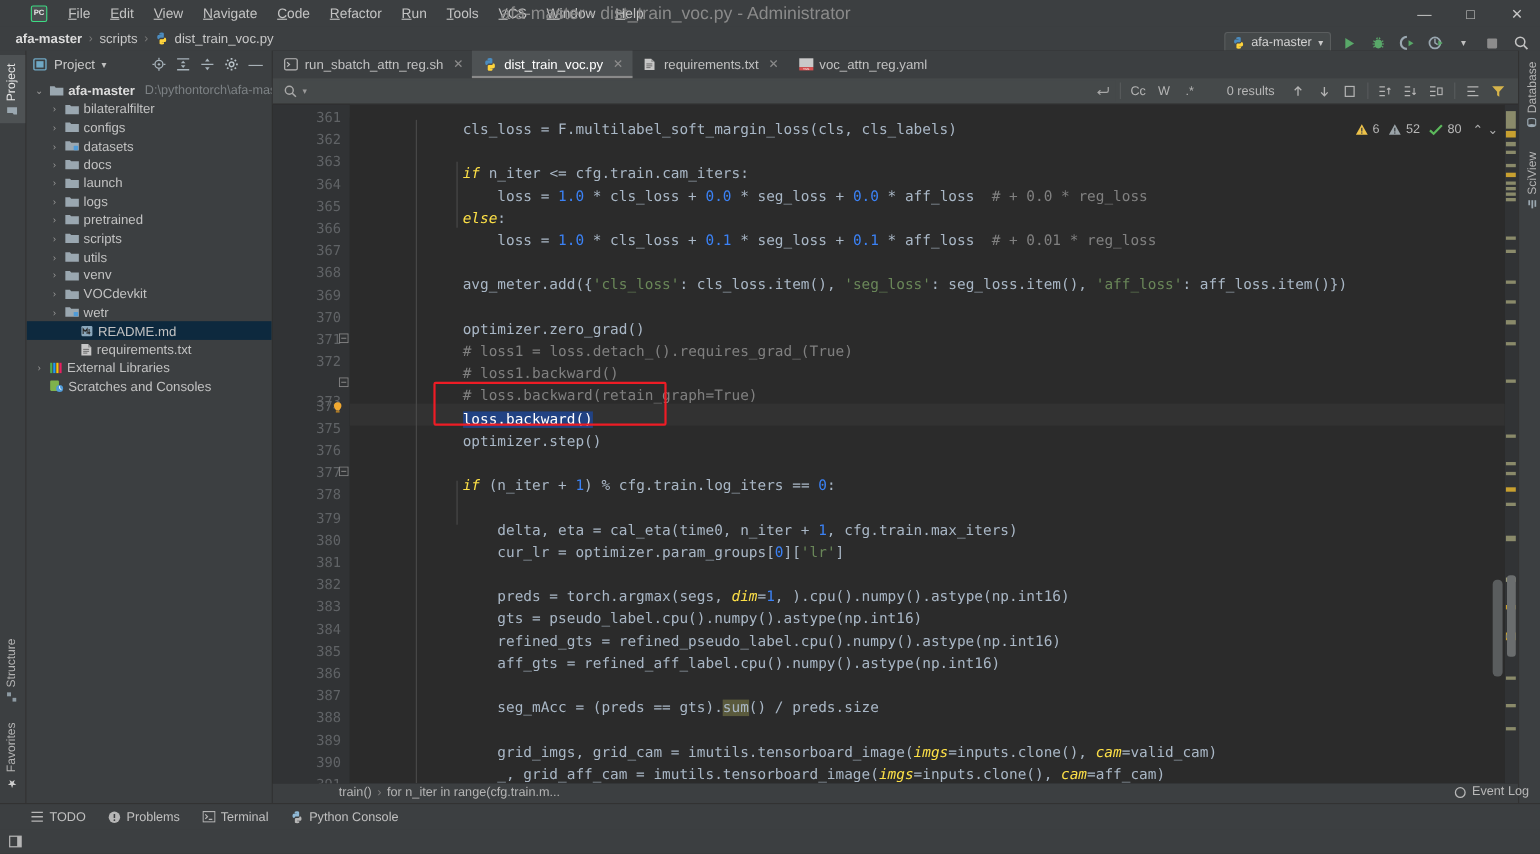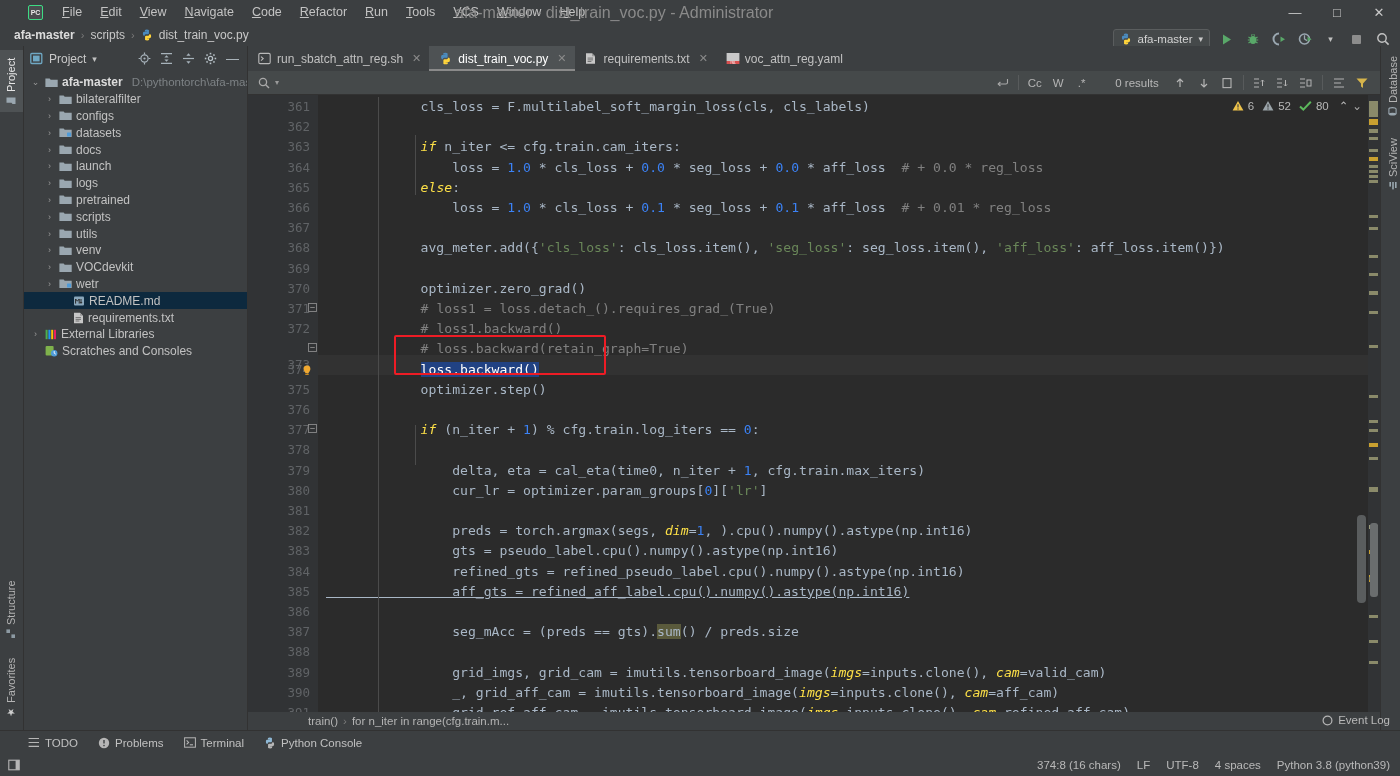--- a/index.html
+++ b/index.html
@@ -72,21 +72,21 @@
   .findinput .ph { color:#8d8d8d;}
   .fbtn { width:24px; height:19px; display:flex; align-items:center; justify-content:center; color:#b4b4b4; font-size:11.5px;}
   .sep-v { width:1px; height:15px; background:#585b5c; margin:0 4px;}
   .results { color:#b8b8b8; font-size:11.5px; margin:0 10px 0 22px; white-space:nowrap;}
 
   
   .editorwrap { flex:1; position:relative; display:flex; background:#2b2b2b; overflow:hidden;}
   .gutter { width:70px; flex:none; background:#313335; position:relative; }
   .lnum { position:absolute; right:8px; color:#606366; font-size:12.5px; font-family:"DejaVu Sans Mono", monospace; }
   .foldmark { position:absolute; left:60px; color:#8a8a8a; font-size:9px;}
-  .codearea { flex:1; position:relative; overflow:hidden; background:#2b2b2b;}
+  .codearea { flex:1; position:relative; overflow:hidden; background:#2b2b2b;margin-top:12px;}
   .cl { position:absolute; left:8px; white-space:pre; font-family:"DejaVu Sans Mono", monospace; font-size:13.1px; color:#a9b7c6;
         letter-spacing:0px;}
   .k  { color:#fde047;font-style:italic; }
   .n  { color:#3b82f6; }
   .s  { color:#6a8759; }
   .c  { color:#808080; }
   .hl-line { position:absolute; left:0; right:0; height:20.2px; background:#323232;}
   .sel-txt { background:#214283; color:#ffffff; }
   .sum-hl { background:#5a5a3c; }
 
@@ -649,21 +649,21 @@
               <div class="cl" style="top: 286.8px;">            optimizer.step()</div>
               <div class="cl" style="top: 307px;"></div>
               <div class="cl" style="top: 327.2px;">            <span class="k">if</span> (n_iter + <span class="n">1</span>) % cfg.train.log_iters == <span class="n">0</span>:</div>
               <div class="cl" style="top: 347.4px;"></div>
               <div class="cl" style="top: 367.6px;">                delta, eta = cal_eta(time0, n_iter + <span class="n">1</span>, cfg.train.max_iters)</div>
               <div class="cl" style="top: 387.8px;">                cur_lr = optimizer.param_groups[<span class="n">0</span>][<span class="s">'lr'</span>]</div>
               <div class="cl" style="top: 408px;"></div>
               <div class="cl" style="top: 428.2px;">                preds = torch.argmax(segs, <span class="k">dim</span>=<span class="n">1</span>, ).cpu().numpy().astype(np.int16)</div>
               <div class="cl" style="top: 448.4px;">                gts = pseudo_label.cpu().numpy().astype(np.int16)</div>
               <div class="cl" style="top: 468.6px;">                refined_gts = refined_pseudo_label.cpu().numpy().astype(np.int16)</div>
-              <div class="cl" style="top: 488.8px; text-decoration: underline;">                aff_gts = refined_aff_label.cpu().numpy().astype(np.int16)</div>
+              <div class="cl" style="top: 488.8px;">                aff_gts = refined_aff_label.cpu().numpy().astype(np.int16)</div>
               <div class="cl" style="top: 509px;"></div>
               <div class="cl" style="top: 529.2px;">                seg_mAcc = (preds == gts).<span class="sum-hl">sum</span>() / preds.size</div>
               <div class="cl" style="top: 549.4px;"></div>
               <div class="cl" style="top: 569.6px;">                grid_imgs, grid_cam = imutils.tensorboard_image(<span class="k">imgs</span>=inputs.clone(), <span class="k">cam</span>=valid_cam)</div>
               <div class="cl" style="top: 589.8px;">                _, grid_aff_cam = imutils.tensorboard_image(<span class="k">imgs</span>=inputs.clone(), <span class="k">cam</span>=aff_cam)</div>
               <div class="cl" style="top: 610px;">                grid_ref_aff_cam = imutils.tensorboard_image(<span class="k">imgs</span>=inputs.clone(), <span class="k">cam</span>=refined_aff_cam)</div>
             </div>
 
           <div class="annot" style="left:76px; top:240px; width:212px; height:40px;"></div>
           <div class="inspect">
@@ -810,21 +810,14 @@
     </div>
   </div>
 
   <div class="statusbar">
     <span style="position:absolute;left:8px;">
       <svg width="12" height="12" viewBox="0 0 12 12">
           <rect x="0.8" y="1.2" width="10.4" height="9.6" stroke="#b6b6b6" stroke-width="1.1" fill="none"></rect>
           <rect x="7.6" y="1.2" width="3.6" height="9.6" fill="#b6b6b6"></rect>
         </svg>
     </span>
-    <span class="status-right">
-      <span>374:8 (16 chars)</span>
-      <span>LF</span>
-      <span>UTF-8</span>
-      <span>4 spaces</span>
-      <span>Python 3.8 (python39)</span>
-    </span>
   </div>
 </div>
 
 </body></html>

